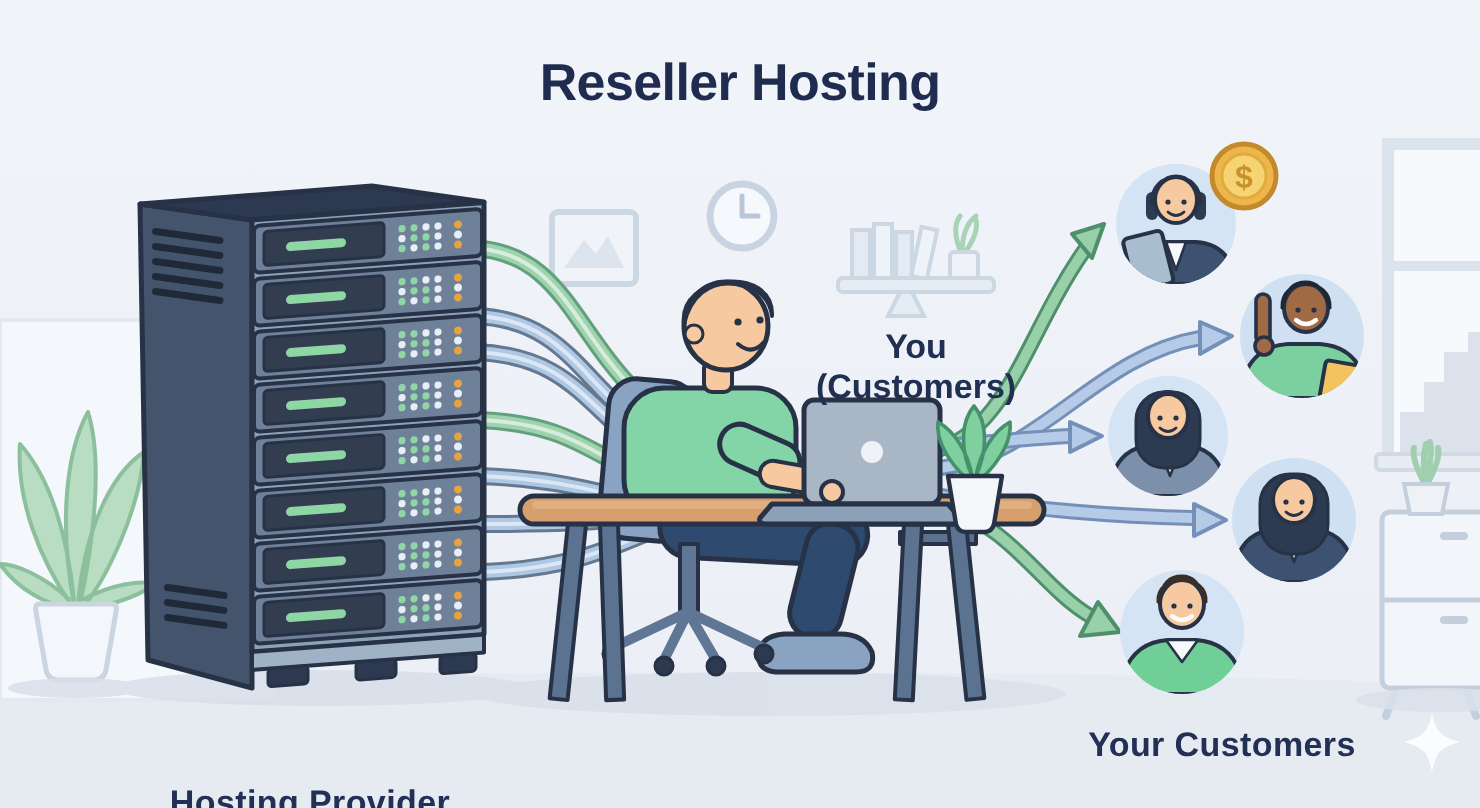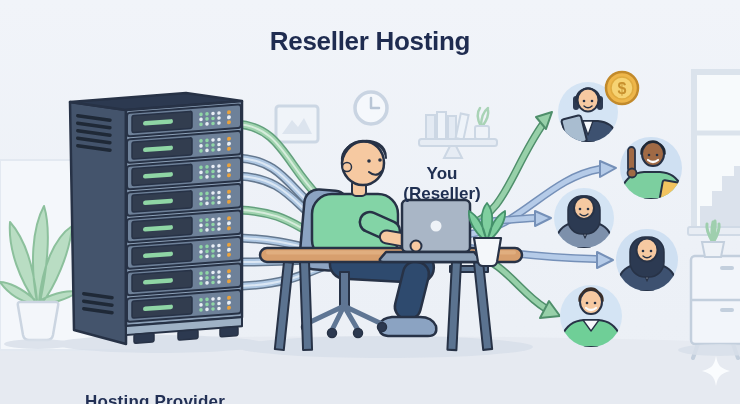--- a/index.html
+++ b/index.html
@@ -11,21 +11,21 @@
   svg{position:absolute;left:0;top:0;}
   .label{
     position:absolute;text-align:center;color:#223055;font-weight:bold;
     font-size:17px;letter-spacing:.2px;
   }
   .title{
     position:absolute;left:0;right:0;top:26px;text-align:center;
     font-size:26px;font-weight:800;color:#1f2c50;letter-spacing:-.3px;
   }
   .wall-label{
-    position:absolute;left:381px;top:164px;width:122px;text-align:center;
+    position:absolute;left:397px;top:164px;width:122px;text-align:center;
     color:#203052;font-weight:bold;font-size:17px;line-height:1.18;
   }
 </style>
 </head>
 <body>
 
 <div class="stage">
 
 <svg width="740" height="404" viewBox="0 0 740 404">
   <defs>
@@ -354,18 +354,19 @@
           <circle cx="595" cy="303" r="1.3" fill="#273246"></circle>
       <path d="M586,308 q5,4 10,0" stroke="#fdfdfd" stroke-width="2.2" fill="none" stroke-linecap="round"></path>
     </g>
   </g>
 </svg>
 
 <div class="title">Reseller Hosting</div>
 
 <div class="wall-label">
   <div>You</div>
-  <div>(Reseller)</div>
+  <div>(Customers)</div>
 </div>
 
 <div class="label" style="left:60px;top:362px;width:190px;margin-top:30px;">Hosting Provider</div>
+<div class="label" style="left:521px;top:363px;width:180px;">Your Customers</div>
 
 </div>
 
 </body></html>

